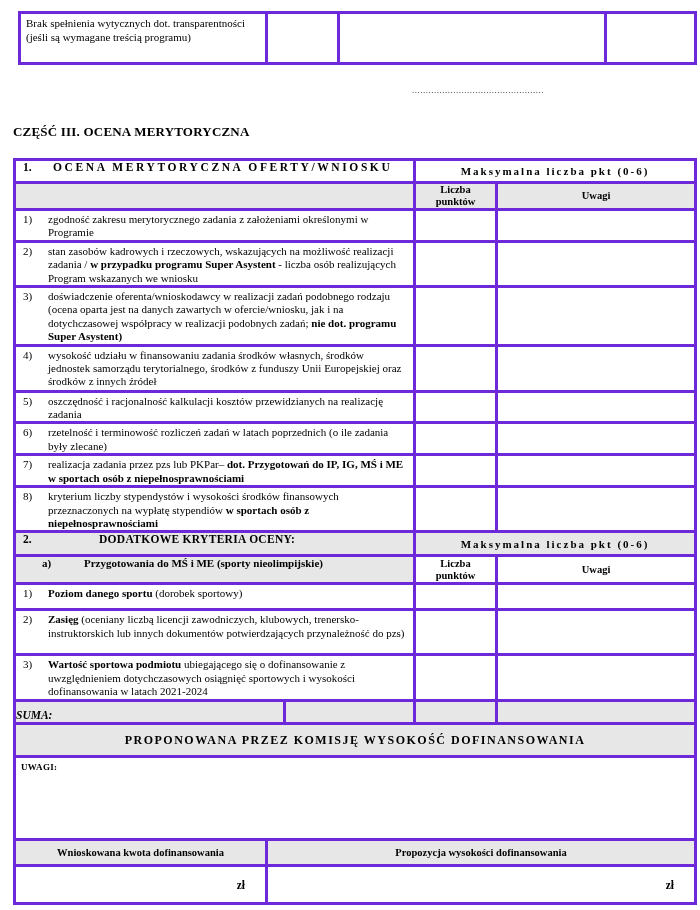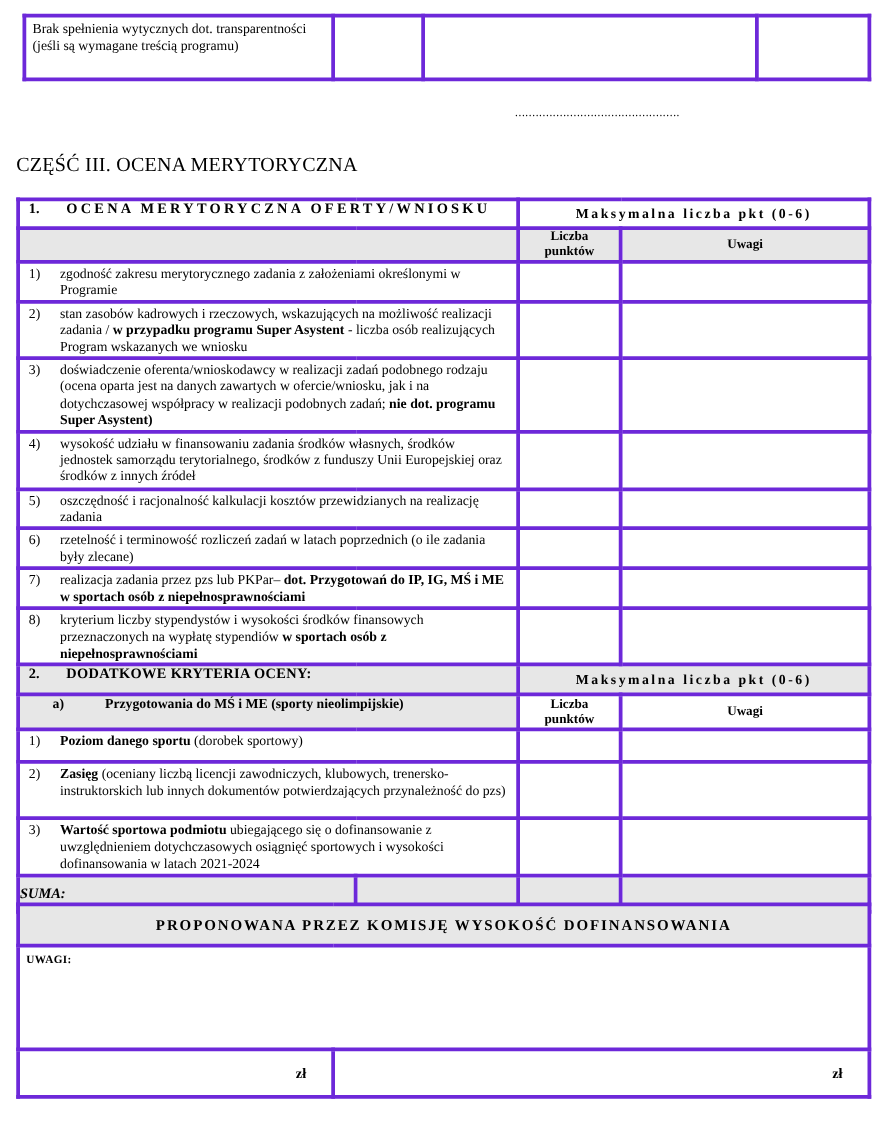--- a/index.html
+++ b/index.html
@@ -11,27 +11,27 @@
   .gray{background:#e7e7e7;}
   
   .topTable{position:absolute;left:18px;top:11px;width:676px;}
   .topTable td{font-size:11px;line-height:14px;}
   .crit{padding:2px 8px 0 5px;}
   
   .sig{position:absolute;top:86px;left:288px;width:380px;text-align:center;}
   .sig-dots{font-size:9px;line-height:9px;letter-spacing:0.5px;white-space:nowrap;}
   .sig-cap{font-size:8.5px;line-height:11px;white-space:nowrap;}
   
-  .part-heading{position:absolute;top:124px;left:13px;font-size:16px;font-weight:normal;letter-spacing:0.2px;}
+  .part-heading{position:absolute;top:124px;left:13px;font-size:13px;font-weight:bold;letter-spacing:0.2px;}
   
   .meritTable{position:absolute;left:13px;top:158px;width:681px;}
   .sec-flex{display:flex;align-items:center;height:100%;}
   .sec-num{flex:0 0 30px;padding-left:7px;font-weight:bold;font-size:11.5px;}
   .sec-title1{font-weight:bold;font-size:11.5px;letter-spacing:2.6px;white-space:nowrap;}
-  .sec-title2{font-weight:bold;font-size:11.5px;letter-spacing:0.3px;white-space:nowrap;}
+  .sec-title2{font-weight:bold;font-size:11.5px;letter-spacing:0.3px;white-space:nowrap;margin-left:46px;}
   .sub-num{flex:0 0 30px;padding-left:26px;font-weight:bold;font-size:11px;}
   .sub-title{font-weight:bold;font-size:11px;padding-left:12px;white-space:nowrap;}
   .maxpts{font-weight:bold;font-size:11px;letter-spacing:2px;text-align:center;vertical-align:middle;}
   .colhead{font-weight:bold;font-size:10.5px;text-align:center;vertical-align:middle;line-height:12px;}
   .colhead .narrow{max-width:52px;margin:0 auto;}
   .rowflex{display:flex;}
   .num{flex:0 0 25px;padding:2px 0 0 7px;font-size:11px;line-height:13.4px;}
   .txt{flex:1;padding:2px 8px 0 0;font-size:11px;line-height:13.4px;}
   .txt b{font-weight:bold;}
   .suma{font-weight:bold;font-style:italic;font-size:11.5px;text-align:left;vertical-align:middle;padding-right:8px;}
@@ -249,20 +249,24 @@
       </colgroup>
     <tbody>
         <tr style="height:33px">
       <td colspan="2" class="prop-title gray">PROPONOWANA PRZEZ KOMISJĘ WYSOKOŚĆ DOFINANSOWANIA</td>
     </tr>
     <tr style="height:83px">
       <td colspan="2">
         <div class="uwagi-label">UWAGI:</div>
       </td>
     </tr>
+    <tr style="height:26px">
+      <td class="moneyhead gray">Wnioskowana kwota dofinansowania</td>
+      <td class="moneyhead gray">Propozycja wysokości dofinansowania</td>
+    </tr>
     <tr style="height:38px">
       <td class="money">zł</td>
       <td class="money">zł</td>
     </tr>
   </tbody>
     </table>
 
 </div>
 
 </body></html>

